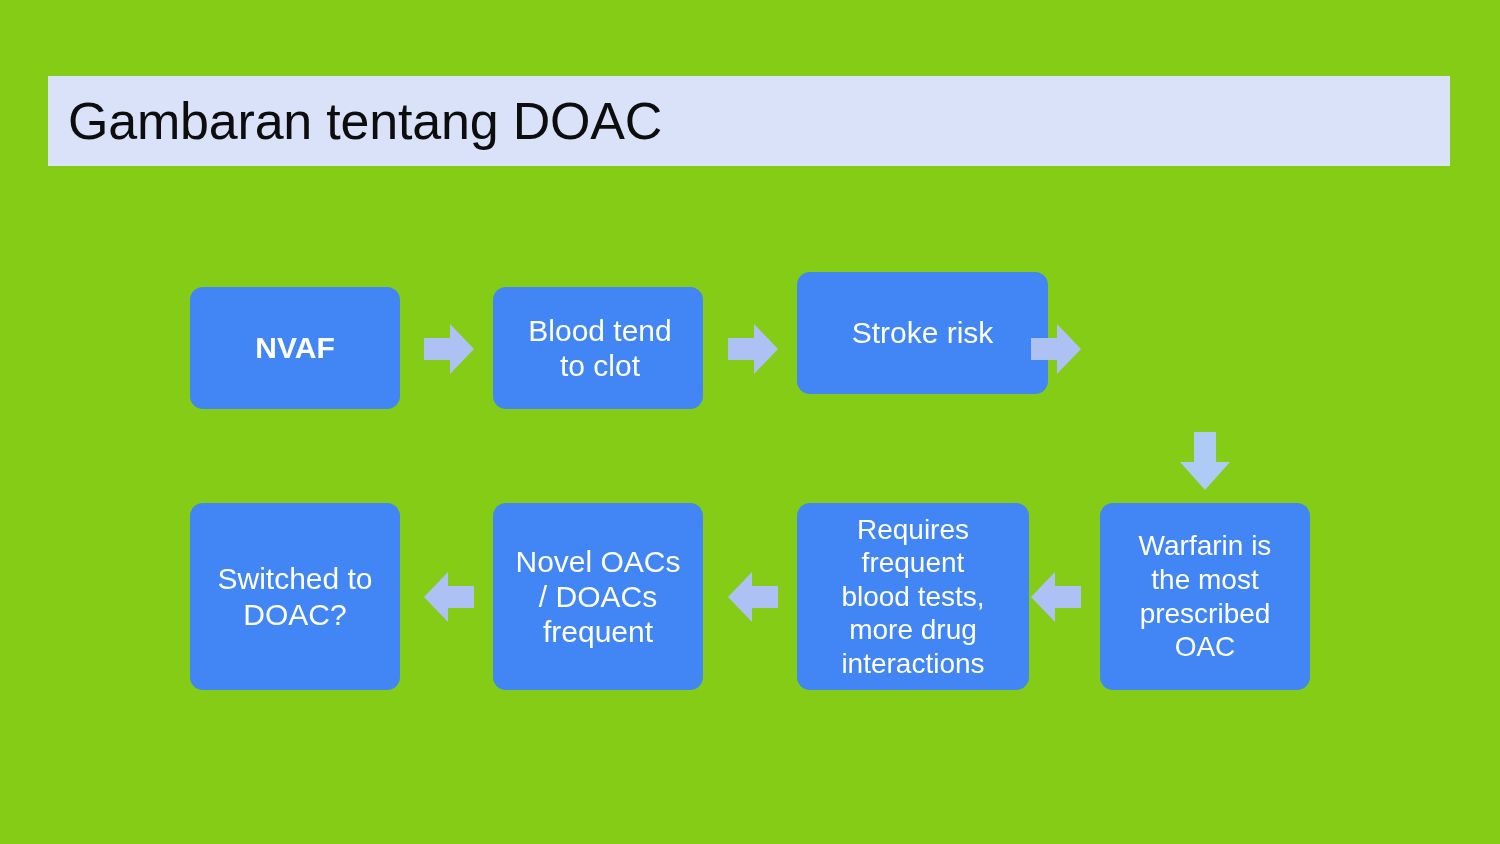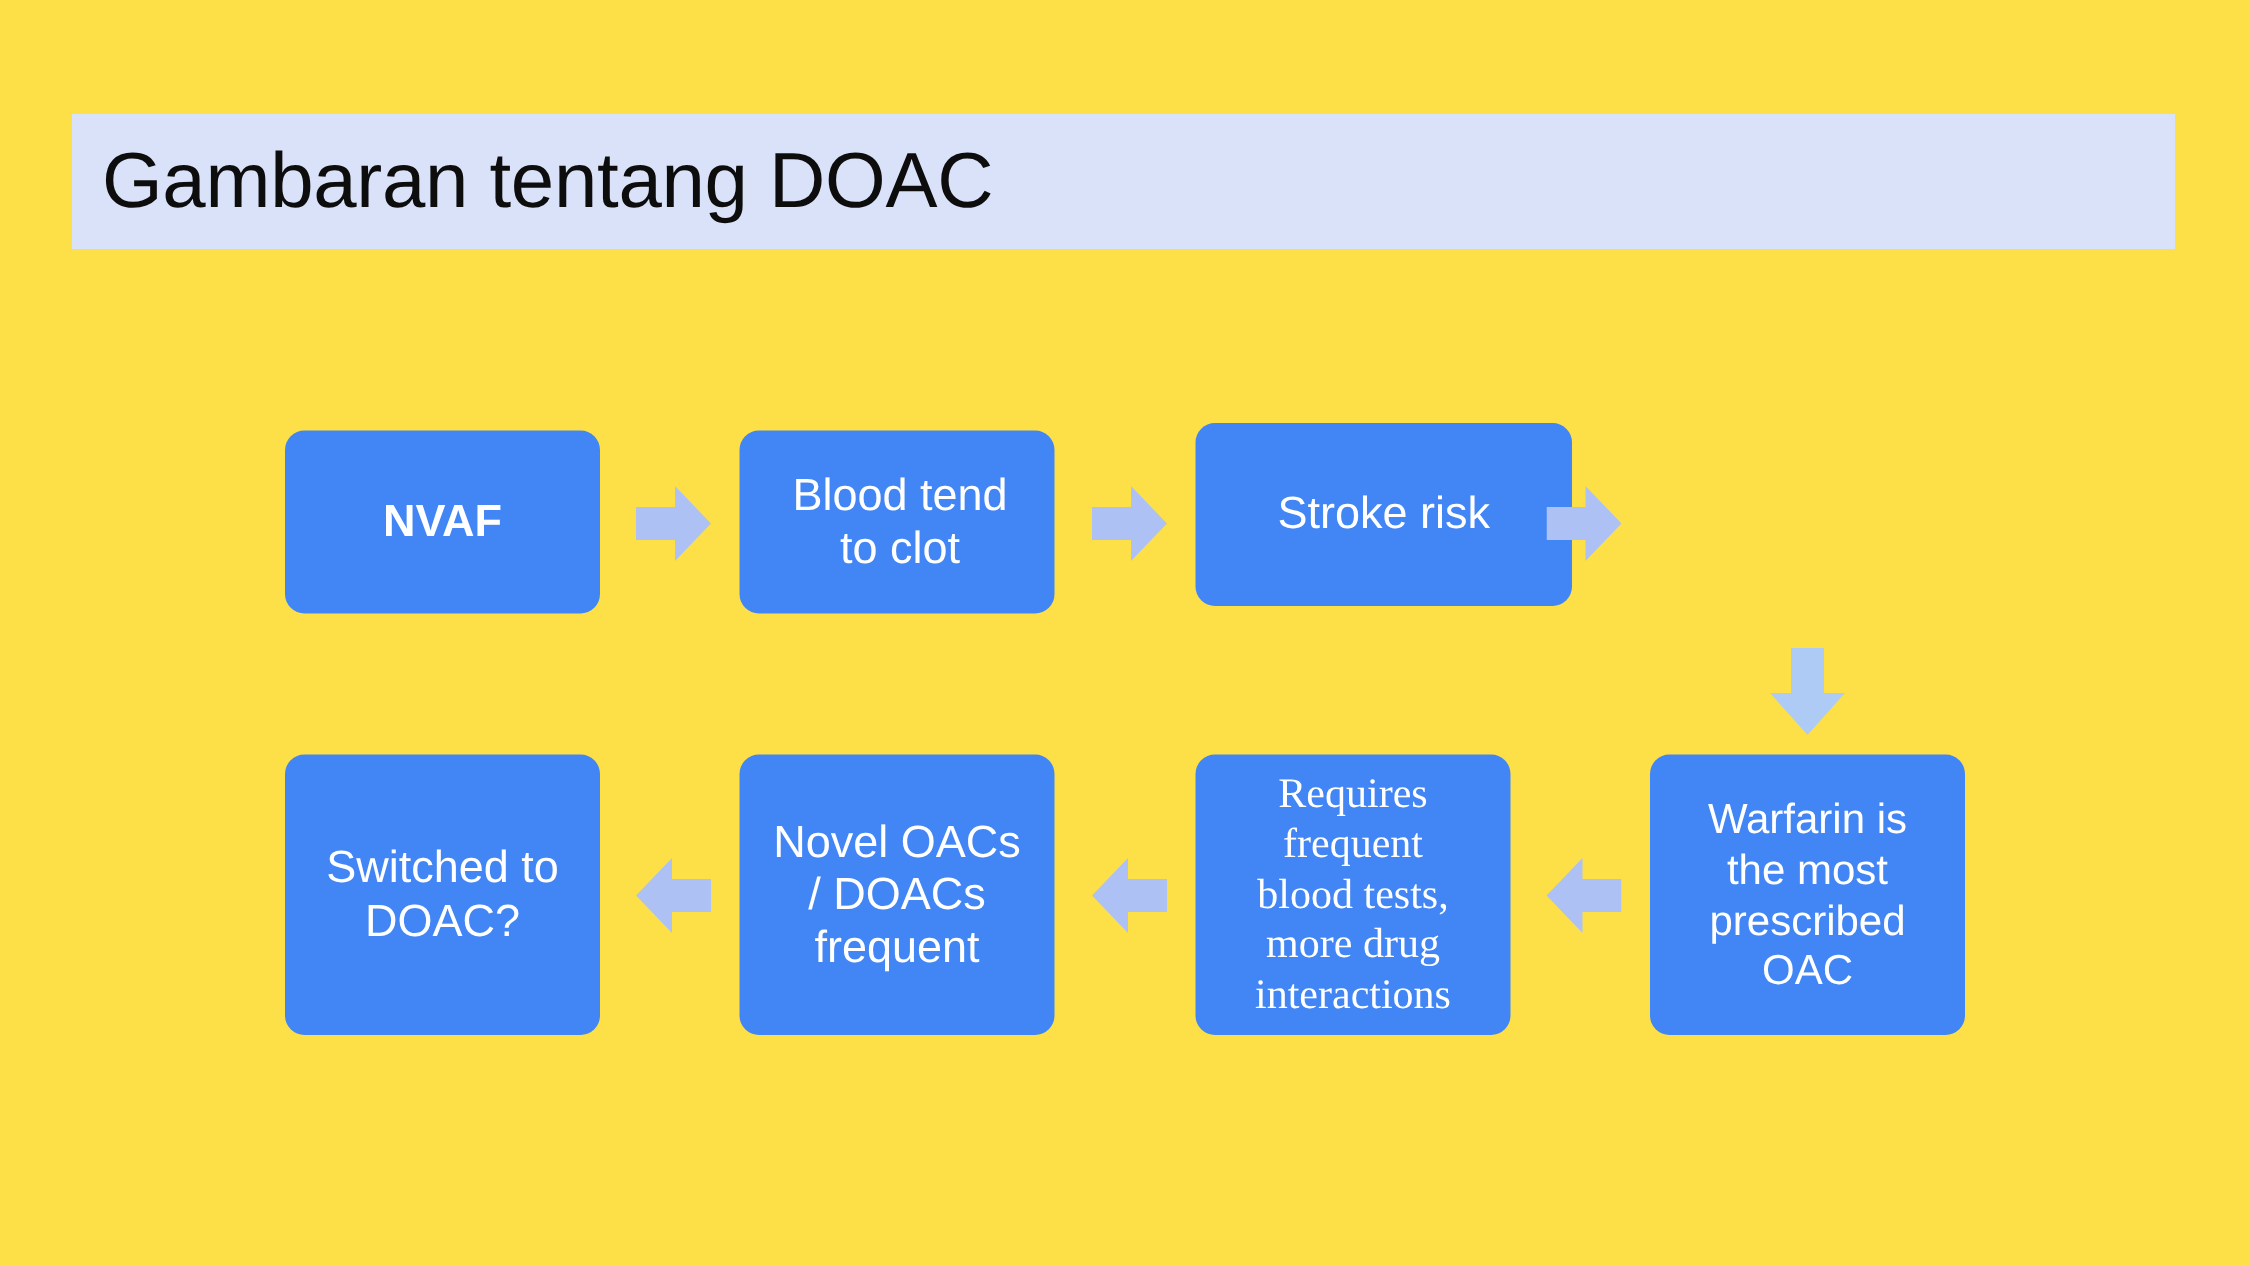--- a/index.html
+++ b/index.html
@@ -9,21 +9,21 @@
     background: #ffffff;
   }
   body {
     font-family: "Liberation Sans", sans-serif;
     -webkit-font-smoothing: antialiased;
   }
   #slide {
     position: relative;
     width: 1500px;
     height: 844px;
-    background: #fde047;
+    background: #84cc16;
     overflow: hidden;
   }
 
   
   #title-band {
     position: absolute;
     left: 48px;
     top: 76px;
     width: 1402px;
     height: 90px;
@@ -89,21 +89,21 @@
 
   <div class="flow-box" style="left:493px; top:287px; width:210px; height:122px;padding-left:14px;">Blood tend
 to clot</div>
 
   <div class="arrow" style="left:728px; top:319px;">
     <svg width="50" height="60" viewBox="0 0 50 60" aria-hidden="true">
       <polygon points="0,19 26,19 26,5 50,30 26,55 26,41 0,41" fill="#aec1f5"></polygon>
     </svg>
   </div>
 
-  <div class="flow-box" style="left:797px; top:282px; width:251px; height:122px;">Stroke risk</div>
+  <div class="flow-box" style="left:797px; top:272px; width:251px; height:122px;">Stroke risk</div>
 
   <div class="arrow" style="left:1031px; top:319px;">
     <svg width="50" height="60" viewBox="0 0 50 60" aria-hidden="true">
       <polygon points="0,19 26,19 26,5 50,30 26,55 26,41 0,41" fill="#aec1f5"></polygon>
     </svg>
   </div>
 
 
   <div class="arrow" style="left:1175px; top:432px;">
     <svg width="60" height="60" viewBox="0 0 60 60" aria-hidden="true">
@@ -123,21 +123,21 @@
   <div class="flow-box" style="left:493px; top:503px; width:210px; height:187px;">Novel OACs
 / DOACs
 frequent</div>
 
   <div class="arrow" style="left:728px; top:567px;">
     <svg width="50" height="60" viewBox="0 0 50 60" aria-hidden="true">
       <polygon points="50,19 24,19 24,5 0,30 24,55 24,41 50,41" fill="#aec1f5"></polygon>
     </svg>
   </div>
 
-  <div class="flow-box small" style="left:797px; top:503px; width:210px; height:187px;font-family:Liberation Serif, serif;">Requires
+  <div class="flow-box small" style="left:797px; top:503px; width:232px; height:187px;">Requires
 frequent
 blood tests,
 more drug
 interactions</div>
 
   <div class="arrow" style="left:1031px; top:567px;">
     <svg width="50" height="60" viewBox="0 0 50 60" aria-hidden="true">
       <polygon points="50,19 24,19 24,5 0,30 24,55 24,41 50,41" fill="#aec1f5"></polygon>
     </svg>
   </div>

